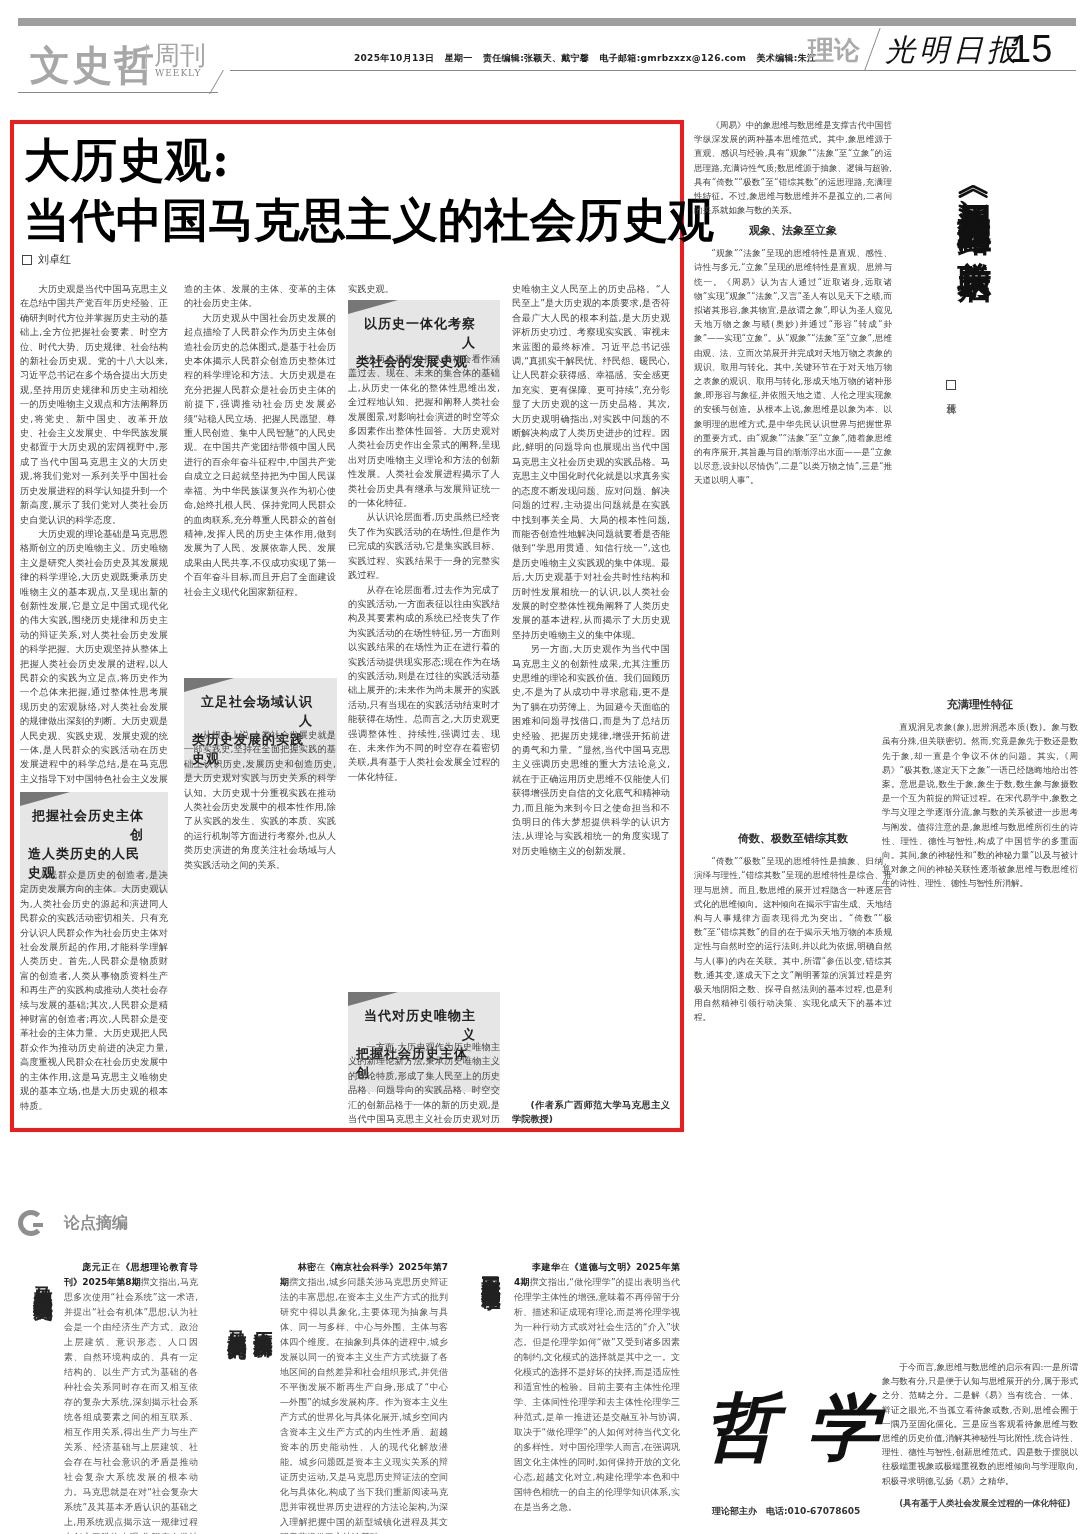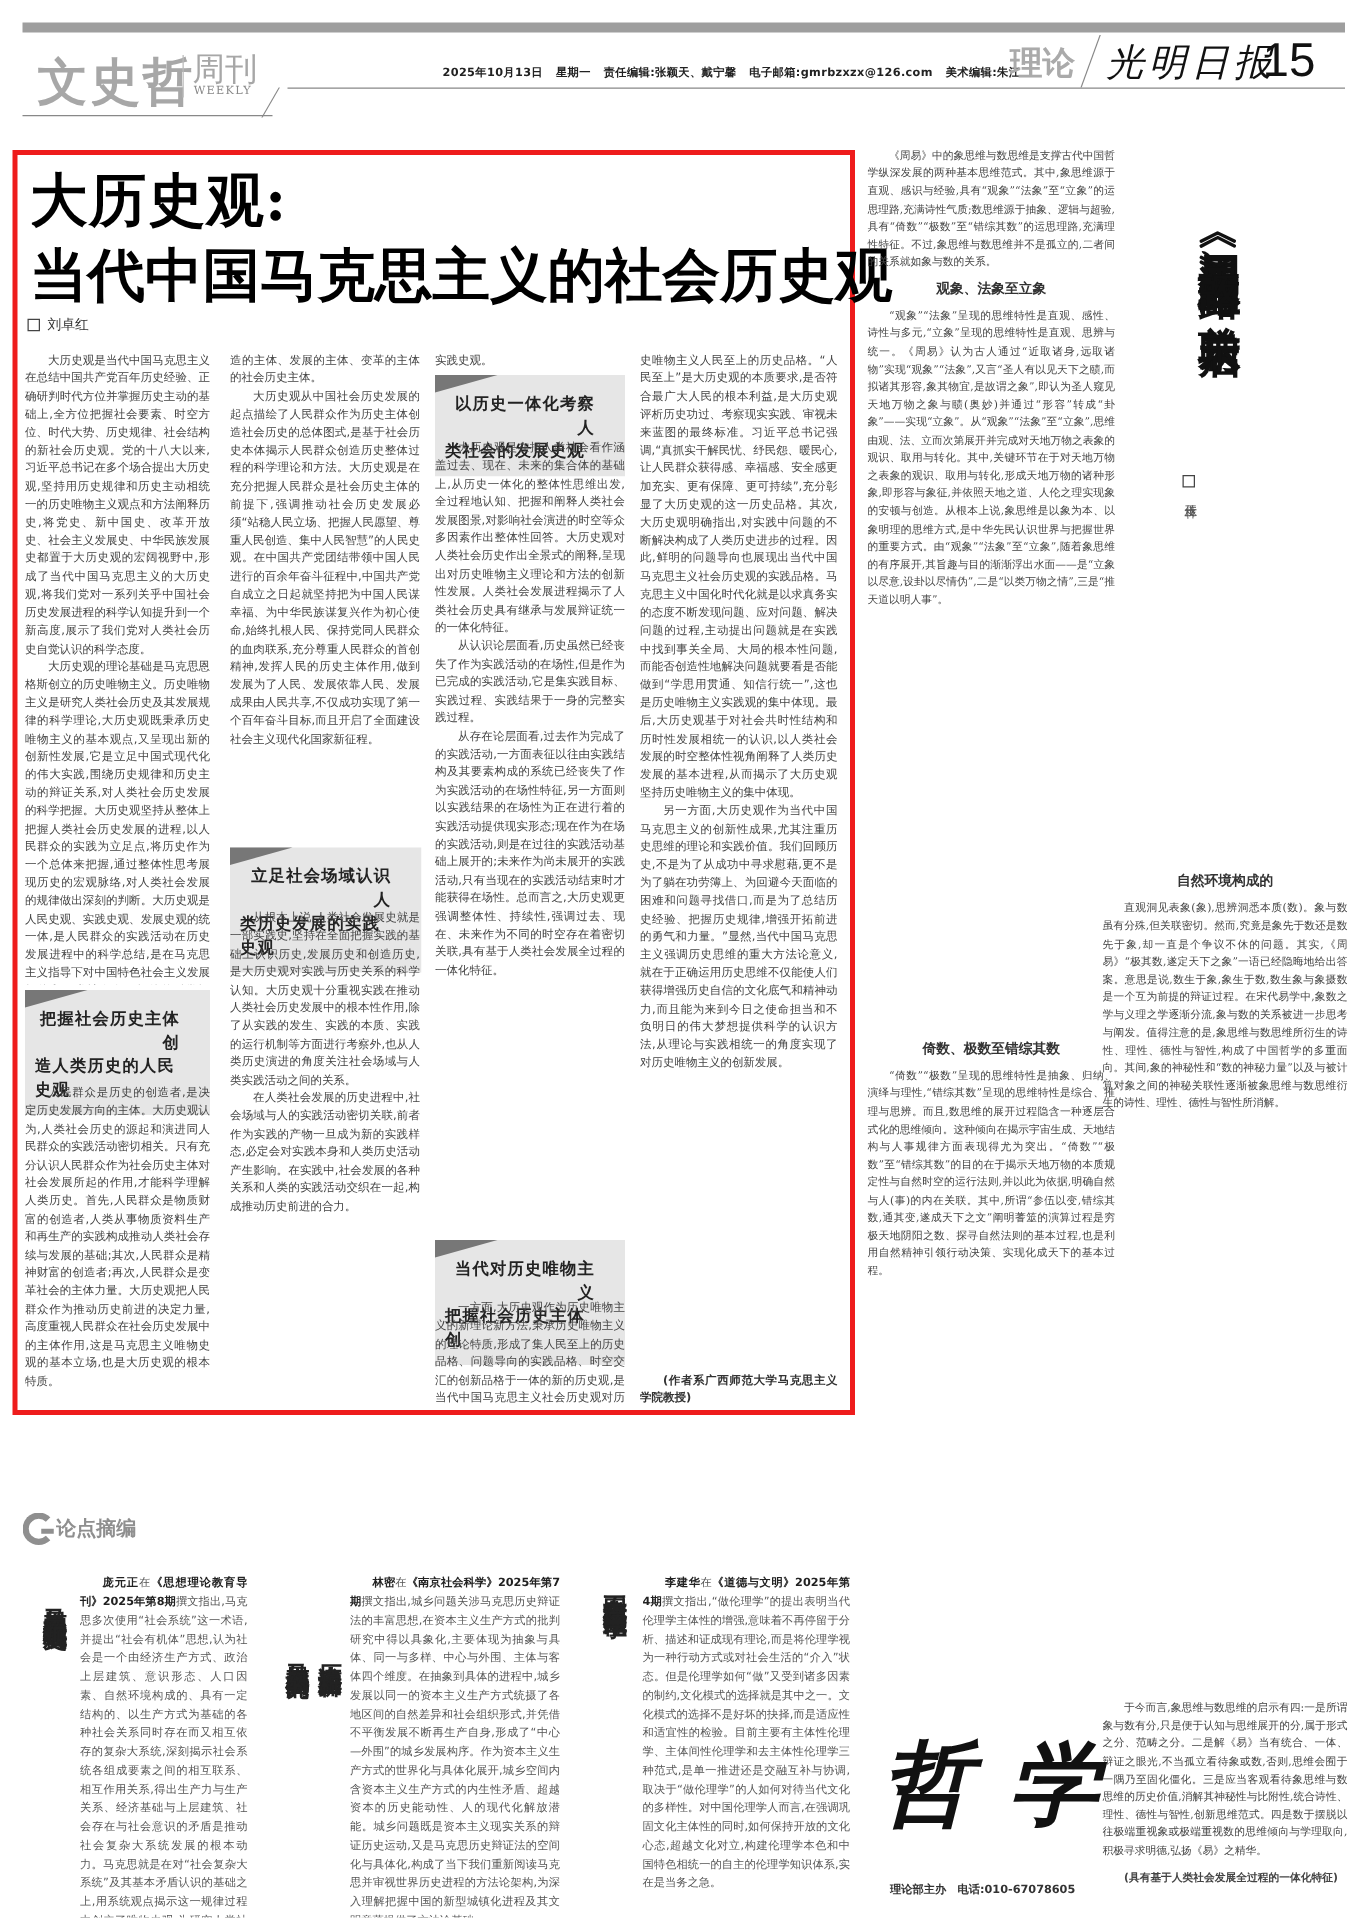--- a/index.html
+++ b/index.html
@@ -36,21 +36,21 @@
   .credit{font-weight:bold;color:#333}
 
   
   .rcol{font-size:8.6px;line-height:14.2px;color:#444;text-align:justify;font-family:"DejaVu Serif",serif;overflow:hidden}
   .rcol p{text-indent:2em}
   .rsub{text-align:center;font-weight:bold;font-size:11px;color:#333;margin:8px 0;font-family:"DejaVu Sans",sans-serif}
   .vtitle{left:950px;top:175px;width:50px;writing-mode:vertical-rl;font-size:34px;font-weight:bold;color:#111;font-family:"DejaVu Serif",serif;letter-spacing:2px;line-height:50px}
   .vbyline{left:944px;top:380px;writing-mode:vertical-rl;font-size:10px;color:#555;display:flex;align-items:center;gap:6px}
 
   
-  .digest-head{left:18px;top:1210px;display:flex;align-items:center;gap:1px;color:#8f8f8f;font-weight:bold;font-size:16px;font-family:"DejaVu Sans",sans-serif}
+  .digest-head{left:18px;top:1210px;display:flex;align-items:center;gap:20px;color:#8f8f8f;font-weight:bold;font-size:16px;font-family:"DejaVu Sans",sans-serif}
   .g-icon{width:26px;height:26px;border:5px solid #8f8f8f;border-radius:50%;border-right-color:transparent;position:relative}
   .g-icon::after{content:"";position:absolute;right:-4px;top:8px;width:10px;height:4px;background:#8f8f8f}
   .vhead{writing-mode:vertical-rl;font-size:19px;font-weight:bold;color:#222;font-family:"DejaVu Serif",serif;line-height:24px;letter-spacing:1px}
   .dcol{font-size:9px;line-height:15px;color:#555;text-align:justify;font-family:"DejaVu Sans",sans-serif}
   .dcol p{text-indent:2em}
   .dcol b{color:#222}
   .callig{left:705px;top:1380px;font-size:72px;font-style:italic;font-weight:bold;color:#111;font-family:"DejaVu Serif",serif;letter-spacing:30px}
   .footer-note{left:712px;top:1505px;font-size:9px;font-weight:bold;color:#333;font-family:"DejaVu Sans",sans-serif;white-space:nowrap}
 </style>
 </head>
@@ -105,21 +105,20 @@
 </div>
 <div class="abs" style="left:184px;top:672px;width:153px">
   <div class="subhead">
       <span class="tri"></span>
     <span class="t1">立足社会场域认识人</span>
     <span class="t2">类历史发展的实践史观</span>
   </div>
 </div>
 <div class="abs col" style="left:184px;top:728px;width:152px;height:398px">
   <p>从根本上说,人类社会发展史就是一部实践史,坚持在全面把握实践的基础上认识历史,发展历史和创造历史,是大历史观对实践与历史关系的科学认知。大历史观十分重视实践在推动人类社会历史发展中的根本性作用,除了从实践的发生、实践的本质、实践的运行机制等方面进行考察外,也从人类历史演进的角度关注社会场域与人类实践活动之间的关系。</p>
-  <p>在人类社会发展的历史进程中,社会场域与人的实践活动密切关联,前者作为实践的产物一旦成为新的实践样态,必定会对实践本身和人类历史活动产生影响。在实践中,社会发展的各种关系和人类的实践活动交织在一起,构成推动历史前进的合力。</p>
 </div>
 
 <div class="abs col" style="left:348px;top:282px;width:152px;height:14px">
   <p style="text-indent:0">实践史观。</p>
 </div>
 <div class="abs" style="left:348px;top:294px;width:152px">
   <div class="subhead">
       <span class="tri"></span>
     <span class="t1">以历史一体化考察人</span>
     <span class="t2">类社会的发展史观</span>
@@ -157,21 +156,21 @@
 <div class="abs rcol" style="left:694px;top:824px;width:198px;height:468px">
   <div class="rsub">倚数、极数至错综其数</div>
   <p>“倚数”“极数”呈现的思维特性是抽象、归纳、演绎与理性,“错综其数”呈现的思维特性是综合、推理与思辨。而且,数思维的展开过程隐含一种逐层合式化的思维倾向。这种倾向在揭示宇宙生成、天地结构与人事规律方面表现得尤为突出。“倚数”“极数”至“错综其数”的目的在于揭示天地万物的本质规定性与自然时空的运行法则,并以此为依据,明确自然与人(事)的内在关联。其中,所谓“参伍以变,错综其数,通其变,遂成天下之文”阐明蓍筮的演算过程是穷极天地阴阳之数、探寻自然法则的基本过程,也是利用自然精神引领行动决策、实现化成天下的基本过程。</p>
 </div>
 <div class="abs vtitle">《周易》象数思维的理路、关联与启示</div>
 <div class="abs vbyline">
   <span class="sqbox"></span>
   <span>王传林</span>
 </div>
 <div class="abs rcol" style="left:882px;top:690px;width:196px;height:618px">
-  <div class="rsub">自然环境构成的</div>
+  <div class="rsub">充满理性特征</div>
   <p>直观洞见表象(象),思辨洞悉本质(数)。象与数虽有分殊,但关联密切。然而,究竟是象先于数还是数先于象,却一直是个争议不休的问题。其实,《周易》“极其数,遂定天下之象”一语已经隐晦地给出答案。意思是说,数生于象,象生于数,数生象与象摄数是一个互为前提的辩证过程。在宋代易学中,象数之学与义理之学逐渐分流,象与数的关系被进一步思考与阐发。值得注意的是,象思维与数思维所衍生的诗性、理性、德性与智性,构成了中国哲学的多重面向。其间,象的神秘性和“数的神秘力量”以及与被计算对象之间的神秘关联性逐渐被象思维与数思维衍生的诗性、理性、德性与智性所消解。</p>
 </div>
 <div class="abs rcol" style="left:882px;top:1360px;width:196px;height:130px">
   <p>于今而言,象思维与数思维的启示有四:一是所谓象与数有分,只是便于认知与思维展开的分,属于形式之分、范畴之分。二是解《易》当有统合、一体、辩证之眼光,不当孤立看待象或数,否则,思维会囿于一隅乃至固化僵化。三是应当客观看待象思维与数思维的历史价值,消解其神秘性与比附性,统合诗性、理性、德性与智性,创新思维范式。四是数于摆脱以往极端重视象或极端重视数的思维倾向与学理取向,积极寻求明德,弘扬《易》之精华。</p>
 </div>
 <div class="abs rcol credit" style="left:882px;top:1496px;width:196px;height:30px;text-indent:2em;font-family:'DejaVu Sans',sans-serif">(具有基于人类社会发展全过程的一体化特征)</div>
 
 <div class="abs digest-head">
   <span class="g-icon"></span>
   <span>论点摘编</span>

